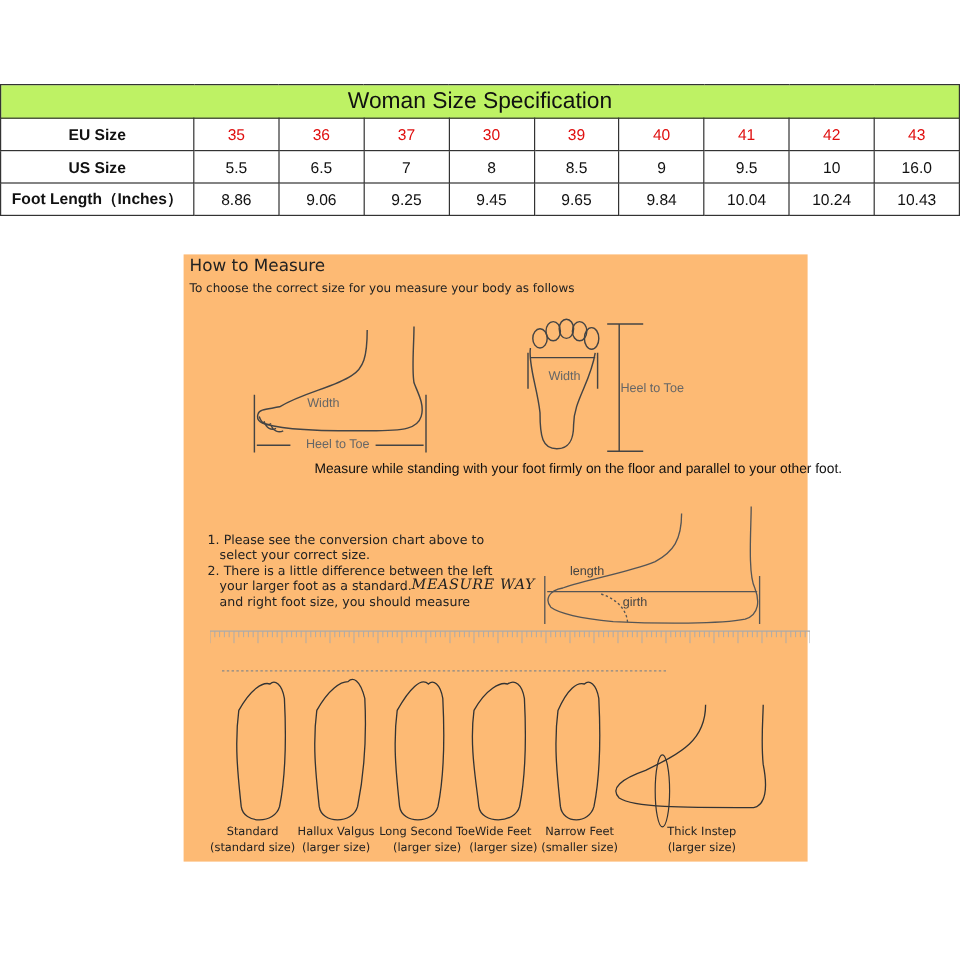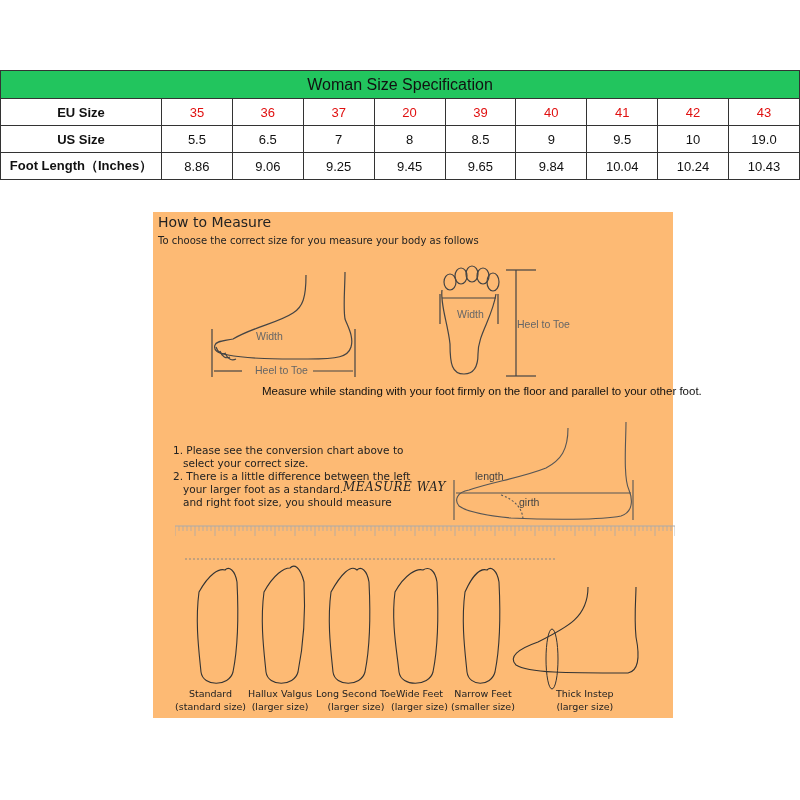--- a/index.html
+++ b/index.html
@@ -7,21 +7,21 @@
       width: 800px; height: 800px; background: #ffffff; position: relative; overflow: hidden;
       font-family: "Liberation Sans", sans-serif; color: #111;
     }
     .size-table {
       position: absolute; left: 0; top: 70px; width: 800px;
       border-collapse: collapse; table-layout: fixed;
     }
     .size-table td, .size-table th {
       border: 1.5px solid #333; height: 26px; text-align: center; font-size: 13px; padding: 0;
     }
-    .size-table .title-cell { font-size: 16px; font-weight: normal; height: 27px; background: #22c55e; }
+    .size-table .title-cell { font-size: 19px; font-weight: normal; height: 27px; background: #bef264; }
     .size-table .row-label { font-weight: bold; font-size: 13px; white-space: nowrap; }
     .size-table .eu { color: #e01010; }
     .size-table col.first { width: 161px; }
 
     .guide {
       position: absolute; left: 153px; top: 212px; width: 520px; height: 506px; background: #fdba74;
     }
     .htm-title { position: absolute; left: 5px; top: 2px; font-size: 14px; color: #222; font-family: "DejaVu Sans", sans-serif; }
     .htm-sub { position: absolute; left: 5px; top: 23px; font-size: 10px; color: #222; font-family: "DejaVu Sans", sans-serif; }
     .diagram-label { position: absolute; font-size: 10.5px; color: #666; }
@@ -56,38 +56,38 @@
   </colgroup>
   <tbody>
       <tr>
     <th class="title-cell" colspan="10">Woman Size Specification</th>
   </tr>
   <tr>
     <td class="row-label">EU Size</td>
     <td class="eu">35</td>
     <td class="eu">36</td>
     <td class="eu">37</td>
-    <td class="eu">20</td>
+    <td class="eu">30</td>
     <td class="eu">39</td>
     <td class="eu">40</td>
     <td class="eu">41</td>
     <td class="eu">42</td>
     <td class="eu">43</td>
   </tr>
   <tr>
     <td class="row-label">US Size</td>
     <td>5.5</td>
     <td>6.5</td>
     <td>7</td>
     <td>8</td>
     <td>8.5</td>
     <td>9</td>
     <td>9.5</td>
     <td>10</td>
-    <td>19.0</td>
+    <td>16.0</td>
   </tr>
   <tr>
     <td class="row-label">Foot Length（Inches）</td>
     <td>8.86</td>
     <td>9.06</td>
     <td>9.25</td>
     <td>9.45</td>
     <td>9.65</td>
     <td>9.84</td>
     <td>10.04</td>

